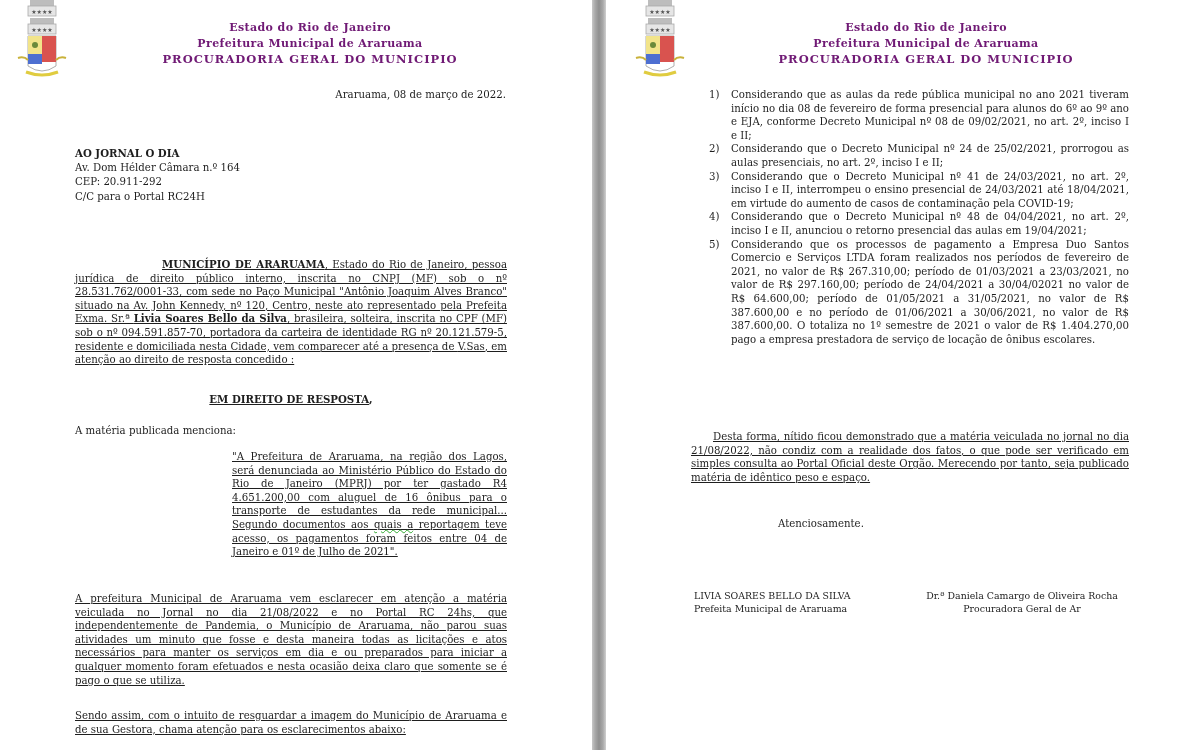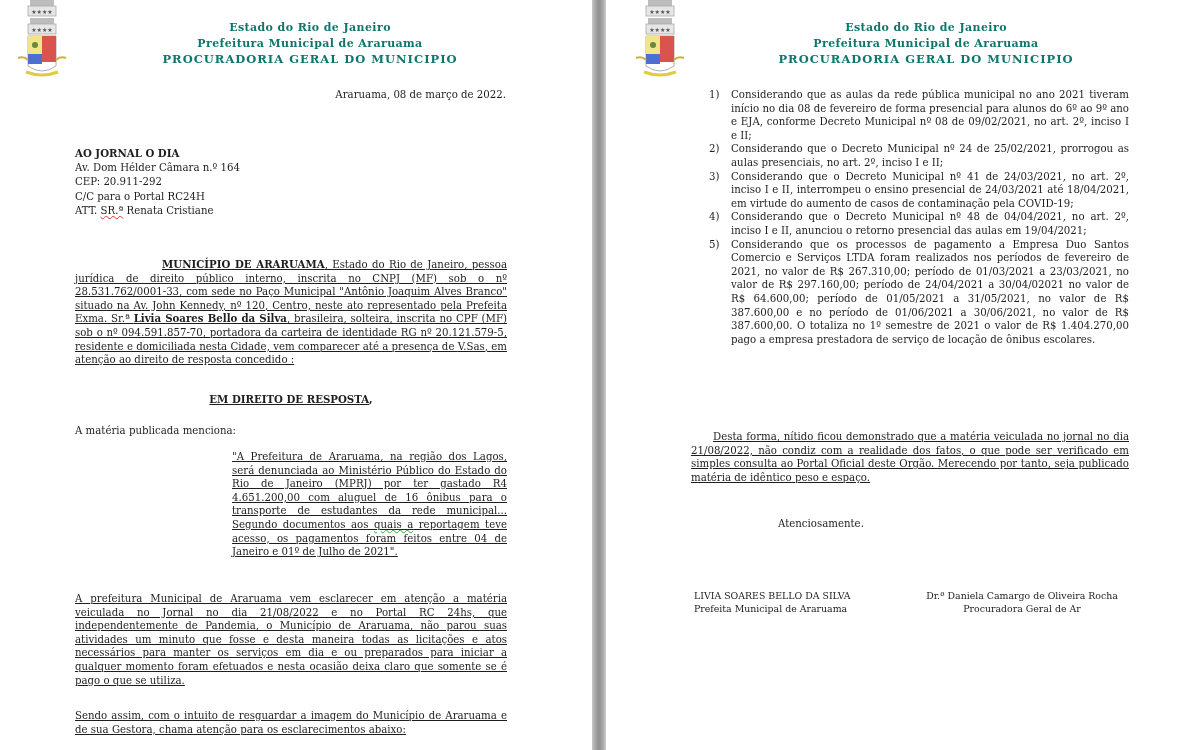--- a/index.html
+++ b/index.html
@@ -4,21 +4,21 @@
 <style>
   html, body { margin:0; padding:0; }
   body { width:1200px; height:750px; overflow:hidden; background:#fff; position:relative;
          font-family:"DejaVu Serif", serif; color:#222; }
   .page { position:absolute; top:0; height:750px; background:#fff; overflow:hidden; }
   #page-left { left:0; width:592px; }
   #page-right { left:606px; width:594px; }
   .divider { position:absolute; left:592px; top:0; width:14px; height:750px;
              background:linear-gradient(to right,#c8c8c8 0,#a9a9a9 3px,#8f8f8f 7px,#a9a9a9 11px,#d0d0d0 14px); }
   .emblem { position:absolute; top:0; width:52px; height:80px; }
-  .hdr { position:absolute; text-align:center; font-weight:bold; color:#0f766e; letter-spacing:0.4px; }
+  .hdr { position:absolute; text-align:center; font-weight:bold; color:#701a75; letter-spacing:0.4px; }
   .hdr .l1 { font-size:11px; line-height:16px; }
   .hdr .l2 { font-size:11px; line-height:16px; }
   .hdr .l3 { font-size:11.5px; letter-spacing:1px; }
   .txt { position:absolute; font-size:10.2px; line-height:13.6px; color:#1e1e1e; }
   .j { text-align:justify; text-align-last:auto;text-decoration:underline; }
   .b { font-weight:bold; }
   .u { text-decoration:underline; }
   .squig { text-decoration:underline wavy #d33; text-decoration-thickness:1px; }
   .squig-g { text-decoration:underline wavy #3a3; text-decoration-thickness:1px; }
   ol.items { margin:0; padding:0; list-style:none; }
@@ -53,21 +53,20 @@
     <div class="l3">PROCURADORIA GERAL DO MUNICIPIO</div>
   </div>
 
   <div class="txt" style="left:300px; top:88px; width:206px; text-align:right;">Araruama, 08 de março de 2022.</div>
 
   <div class="txt" style="left:75px; top:146px; width:400px; line-height:14.6px;">
     <div class="b">AO JORNAL O DIA</div>
     <div>Av. Dom Hélder Câmara n.º 164</div>
     <div>CEP: 20.911-292</div>
     <div>C/C para o Portal RC24H</div>
-    <div><span>ATT.</span> <span class="squig">SR.ª</span> <span>Renata Cristiane</span></div>
   </div>
 
   <div class="txt j" style="left:75px; top:258px; width:432px; text-indent:87px;"><span class="b">MUNICÍPIO DE ARARUAMA</span><span>, Estado do Rio de Janeiro, pessoa jurídica de direito público interno, inscrita no CNPJ (MF) sob o nº 28.531.762/0001-33, com sede no Paço Municipal "Antônio Joaquim Alves Branco" situado na Av. John Kennedy, nº 120, Centro, neste ato representado pela Prefeita Exma. Sr.ª </span><span class="b u">Livia Soares Bello da Silva</span><span>, brasileira, solteira, inscrita no CPF (MF) sob o nº 094.591.857-70, portadora da carteira de identidade RG nº 20.121.579-5, residente e domiciliada nesta Cidade, vem comparecer até a presença de </span><span class="u">V.Sas</span><span>, em atenção ao direito de resposta concedido :</span></div>
 
   <div class="txt b" style="left:75px; top:393px; width:432px; text-align:center;"><span class="u">EM DIREITO DE RESPOSTA</span><span>,</span></div>
 
   <div class="txt" style="left:75px; top:424px; width:432px;">A matéria publicada menciona:</div>
 
   <div class="txt j" style="left:232px; top:450px; width:275px;"><span>"A Prefeitura de Araruama, na região dos Lagos, será denunciada ao Ministério Público do Estado do Rio de Janeiro (MPRJ) por ter gastado R4 4.651.200,00 com aluguel de 16 ônibus para o transporte de estudantes da rede municipal... Segundo documentos aos </span><span class="squig-g">quais  a</span><span> reportagem teve acesso, os pagamentos foram feitos entre 04 de Janeiro e 01º de Julho de 2021".</span></div>
 

